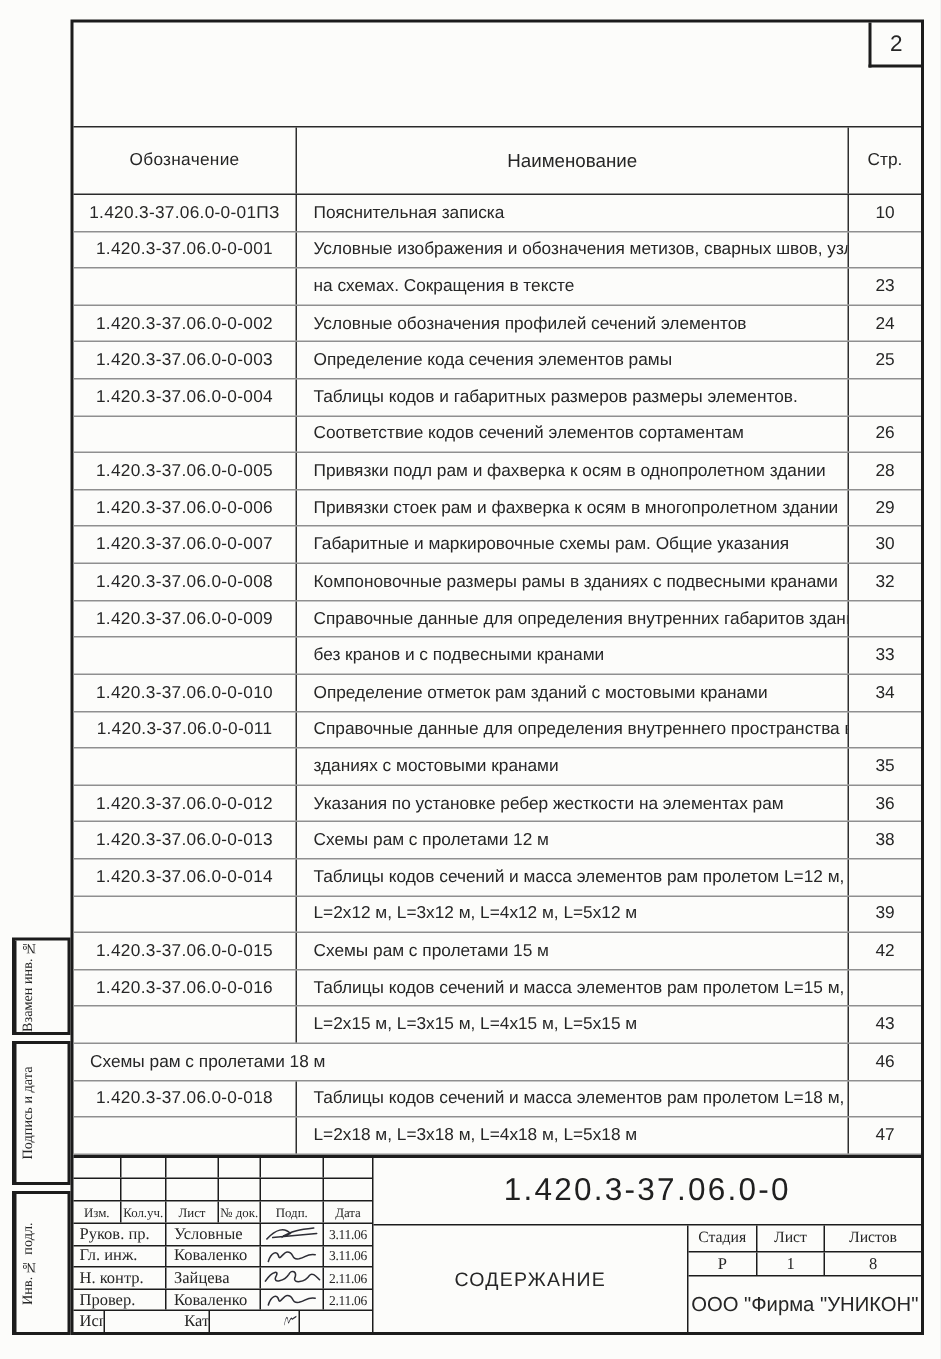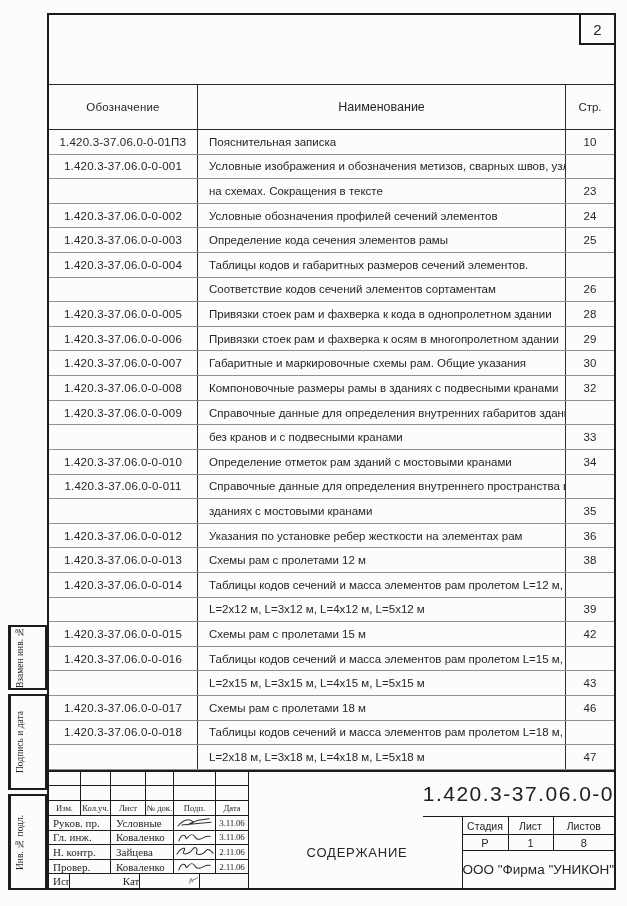--- a/index.html
+++ b/index.html
@@ -51,30 +51,30 @@
   .tb-cell:last-child { border-right:none; }
   .r-empty { flex:0 0 14px; }
   .r-head  { flex:0 0 15px; font-size:8.6px; }
   .r-sign  { flex:1; font-size:11px; }
   .w1{width:32px} .w2{width:30px} .w3{width:35px} .w4{width:28px} .w5{width:42px} .w6{flex:1}
   .rw1{width:62px; justify-content:flex-start; padding-left:4px;}
   .rw2{width:63px; justify-content:flex-start; padding-left:5px;}
   .rw3{width:42px; position:relative;}
   .rw4{flex:1; font-size:9px; letter-spacing:-0.2px;}
   .sig-svg { position:absolute; left:0; top:0; width:100%; height:100%; }
-  .tb-right { flex:1; display:flex; flex-direction:column;align-items:flex-end; }
+  .tb-right { flex:1; display:flex; flex-direction:column; }
   .tb-docnum { flex:0 0 45px; border-bottom:1.8px solid #1c1c1c; box-sizing:border-box;
                display:flex; align-items:center; justify-content:center;
                font-size:21px; letter-spacing:1.5px; color:#202020; }
   .tb-bottom { flex:1; display:flex; }
   .tb-title { width:210px; border-right:1.6px solid #1c1c1c; box-sizing:border-box;
               display:flex; align-items:center; justify-content:center;
               font-size:13px; letter-spacing:.8px; }
   .tb-stadia { flex:1; display:flex; flex-direction:column; }
-  .st-row { display:flex; box-sizing:border-box; }
+  .st-row { display:flex; box-sizing:border-box;font-family:Liberation Serif, serif; }
   .st-head { flex:0 0 18px; border-bottom:1.4px solid #1c1c1c; font-size:10.5px; }
   .st-val  { flex:0 0 16px; border-bottom:1.6px solid #1c1c1c; font-size:11px; }
   .st-cell { display:flex; align-items:center; justify-content:center;
              border-right:1.4px solid #1c1c1c; box-sizing:border-box; }
   .st-cell:last-child { border-right:none; }
   .sw1{width:46px} .sw2{width:45px} .sw3{flex:1}
   .tb-org { flex:1; display:flex; align-items:center; justify-content:center;
             font-size:13.5px; white-space:nowrap; }
   
   .strip-box {
@@ -149,33 +149,33 @@
           </div>
 
           <div class="toc-row">
             <div class="c-des">1.420.3-37.06.0-0-003</div>
             <div class="c-name">Определение кода сечения элементов рамы</div>
             <div class="c-page">25</div>
           </div>
 
           <div class="toc-row">
             <div class="c-des">1.420.3-37.06.0-0-004</div>
-            <div class="c-name">Таблицы кодов и габаритных размеров сечений элементов.</div>
+            <div class="c-name">Таблицы кодов и габаритных размеров размеры элементов.</div>
             <div class="c-page"></div>
           </div>
 
           <div class="toc-row">
             <div class="c-des"></div>
             <div class="c-name">Соответствие кодов сечений элементов сортаментам</div>
             <div class="c-page">26</div>
           </div>
 
           <div class="toc-row">
             <div class="c-des">1.420.3-37.06.0-0-005</div>
-            <div class="c-name">Привязки стоек рам и фахверка к кода в однопролетном здании</div>
+            <div class="c-name">Привязки подл рам и фахверка к осям в однопролетном здании</div>
             <div class="c-page">28</div>
           </div>
 
           <div class="toc-row">
             <div class="c-des">1.420.3-37.06.0-0-006</div>
             <div class="c-name">Привязки стоек рам и фахверка к осям в многопролетном здании</div>
             <div class="c-page">29</div>
           </div>
 
           <div class="toc-row">
@@ -256,21 +256,20 @@
             <div class="c-page"></div>
           </div>
 
           <div class="toc-row">
             <div class="c-des"></div>
             <div class="c-name">L=2x15 м, L=3x15 м, L=4x15 м, L=5x15 м</div>
             <div class="c-page">43</div>
           </div>
 
           <div class="toc-row">
-            <div class="c-des">1.420.3-37.06.0-0-017</div>
             <div class="c-name">Схемы рам с пролетами 18 м</div>
             <div class="c-page">46</div>
           </div>
 
           <div class="toc-row">
             <div class="c-des">1.420.3-37.06.0-0-018</div>
             <div class="c-name">Таблицы кодов сечений и масса элементов рам пролетом  L=18 м,</div>
             <div class="c-page"></div>
           </div>
 

